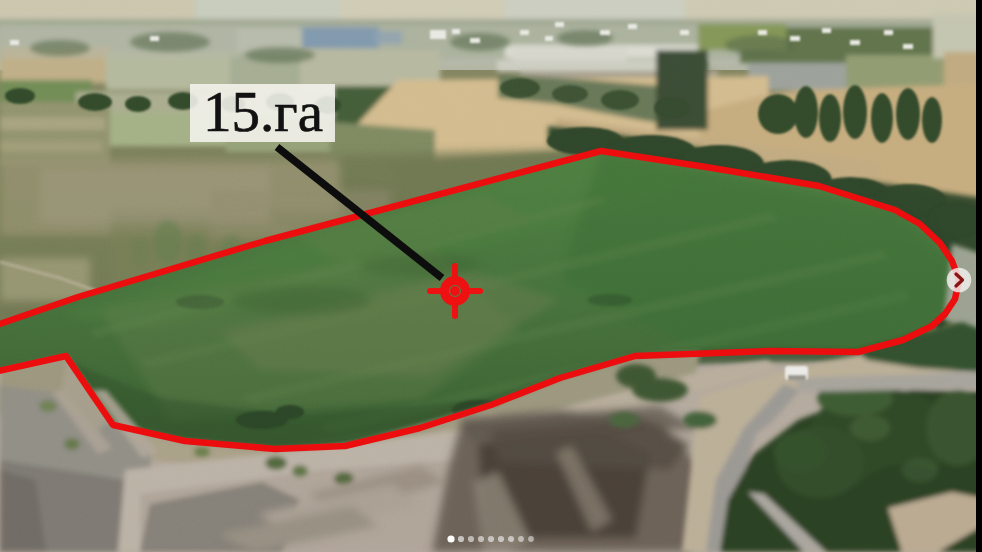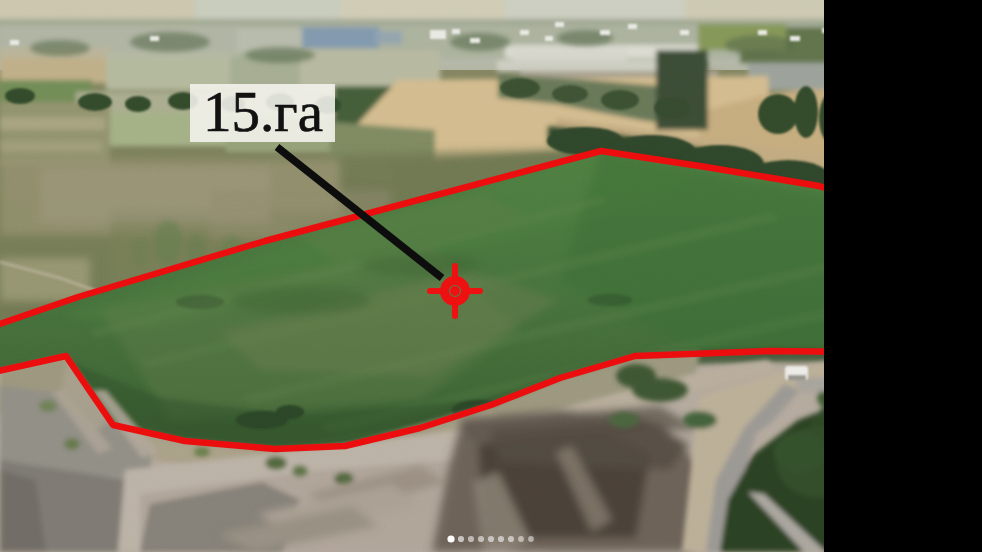--- a/index.html
+++ b/index.html
@@ -1,16 +1,16 @@
 <!DOCTYPE html>
 <html><head>
 <meta charset="utf-8">
 <style>
   html,body{margin:0;padding:0;background:#000;}
-  .stage{position:relative;width:824px;height:552px;overflow:hidden;font-family:"Liberation Sans",sans-serif;}
+  .stage{position:relative;width:976px;height:552px;overflow:hidden;font-family:"Liberation Sans",sans-serif;}
   svg{display:block;}
 </style>
 </head>
 <body>
 <div class="stage">
 <svg width="982" height="552" viewBox="0 0 982 552" xmlns="http://www.w3.org/2000/svg">
 <defs>
   <filter id="s1" x="-20%" y="-20%" width="140%" height="140%">
           <feGaussianBlur stdDeviation="1.2"></feGaussianBlur>
         </filter>

